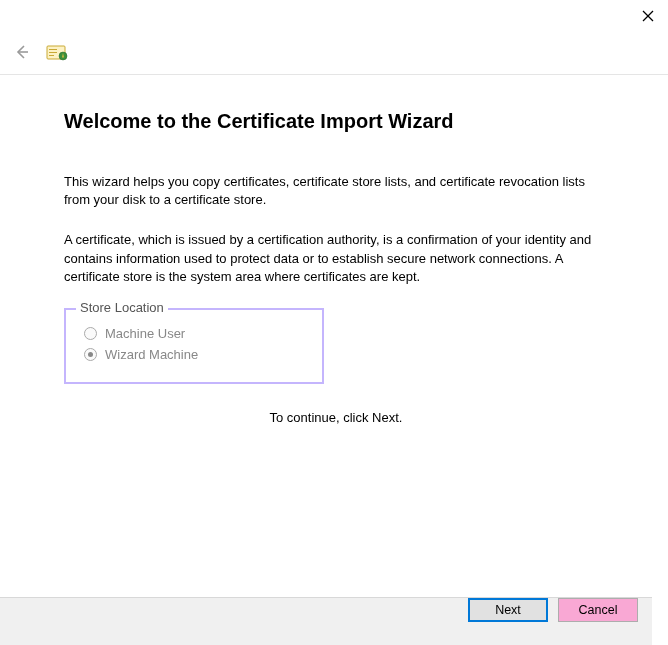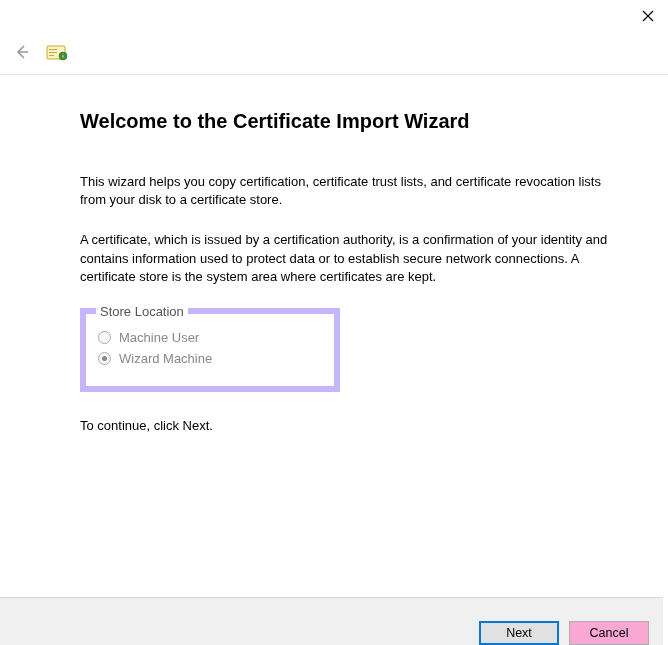--- a/index.html
+++ b/index.html
@@ -51,39 +51,39 @@
   .back-arrow svg { width: 16px; height: 16px; }
   .cert-icon {
     width: 22px;
     height: 18px;
     position: relative;
   }
   .cert-icon svg { width: 22px; height: 18px; }
   .content {
     position: absolute;
     top: 110px;
-    left: 80px;
+    left: 64px;
     right: 60px;
   }
   h1 {
     font-size: 20px;
     font-weight: 600;
     margin: 0 0 40px 0;
     color: #000;
   }
   .para {
     font-size: 13px;
     line-height: 1.4;
     margin: 0 0 22px 0;
     color: #000;
   }
   .fieldset {
-    border: 6px solid #c4b5fd;
+    border: 2px solid #c4b5fd;
     width: 260px;
-    padding: 10px 14px 14px 12px;
+    padding: 10px 14px 14px 18px;
     margin-top: 4px;
     margin-bottom: 26px;
     position: relative;
     text-align: right;
   }
   .fieldset .legend {
     position: absolute;
     top: -10px;
     left: 10px;
     background: #fff;
@@ -111,31 +111,32 @@
   }
   .radio-inner {
     width: 5px;
     height: 5px;
     border-radius: 50%;
     background: #888;
   }
   .continue-text {
     font-size: 13px;
     color: #000;
+    text-align: center;
   }
   .footer {
     position: absolute;
     bottom: 0;
     left: 0;
-    right: 5px;
+    right: 16px;
     height: 48px;
     border-top: 1px solid #d8d8d8;
     background: #f0f0f0;
     display: flex;
-    align-items: flex-end;
+    align-items: flex-start;
     justify-content: flex-end;
     padding-right: 14px;
     gap: 10px;
   }
   .btn {
     min-width: 80px;
     height: 24px;
     font-family: inherit;
     font-size: 12.5px;
     background: #f9a8d4;
@@ -171,21 +172,21 @@
       <rect x="3" y="9" width="8" height="1" fill="#c9a935"></rect>
       <rect x="3" y="12" width="5" height="1" fill="#c9a935"></rect>
       <circle cx="17" cy="13" r="4" fill="#3b8f3b" stroke="#2a6b2a" stroke-width="0.5"></circle>
       <path d="M17 10 L16 15 L17 14 L18 15 Z" fill="#f0c040"></path>
     </svg>
   </div>
 </div>
 
 <div class="content">
   <h1>Welcome to the Certificate Import Wizard</h1>
-  <p class="para">This wizard helps you copy certification, certificate trust lists, and certificate revocation lists from your disk to a certificate store.</p>
+  <p class="para">This wizard helps you copy certificates, certificate store lists, and certificate revocation lists from your disk to a certificate store.</p>
   <p class="para">A certificate, which is issued by a certification authority, is a confirmation of your identity and contains information used to protect data or to establish secure network connections. A certificate store is the system area where certificates are kept.</p>
 
   <div class="fieldset">
     <span class="legend">Store Location</span>
 
     <div class="radio-row">
       <span class="radio-outer"></span>
       <span>Machine User</span>
     </div>
 

